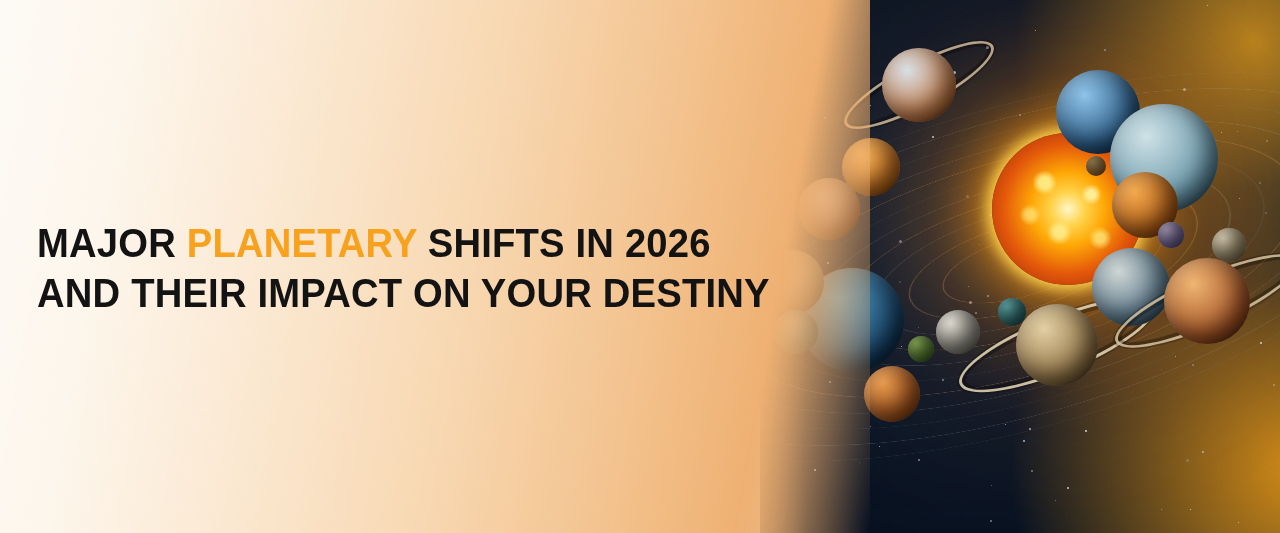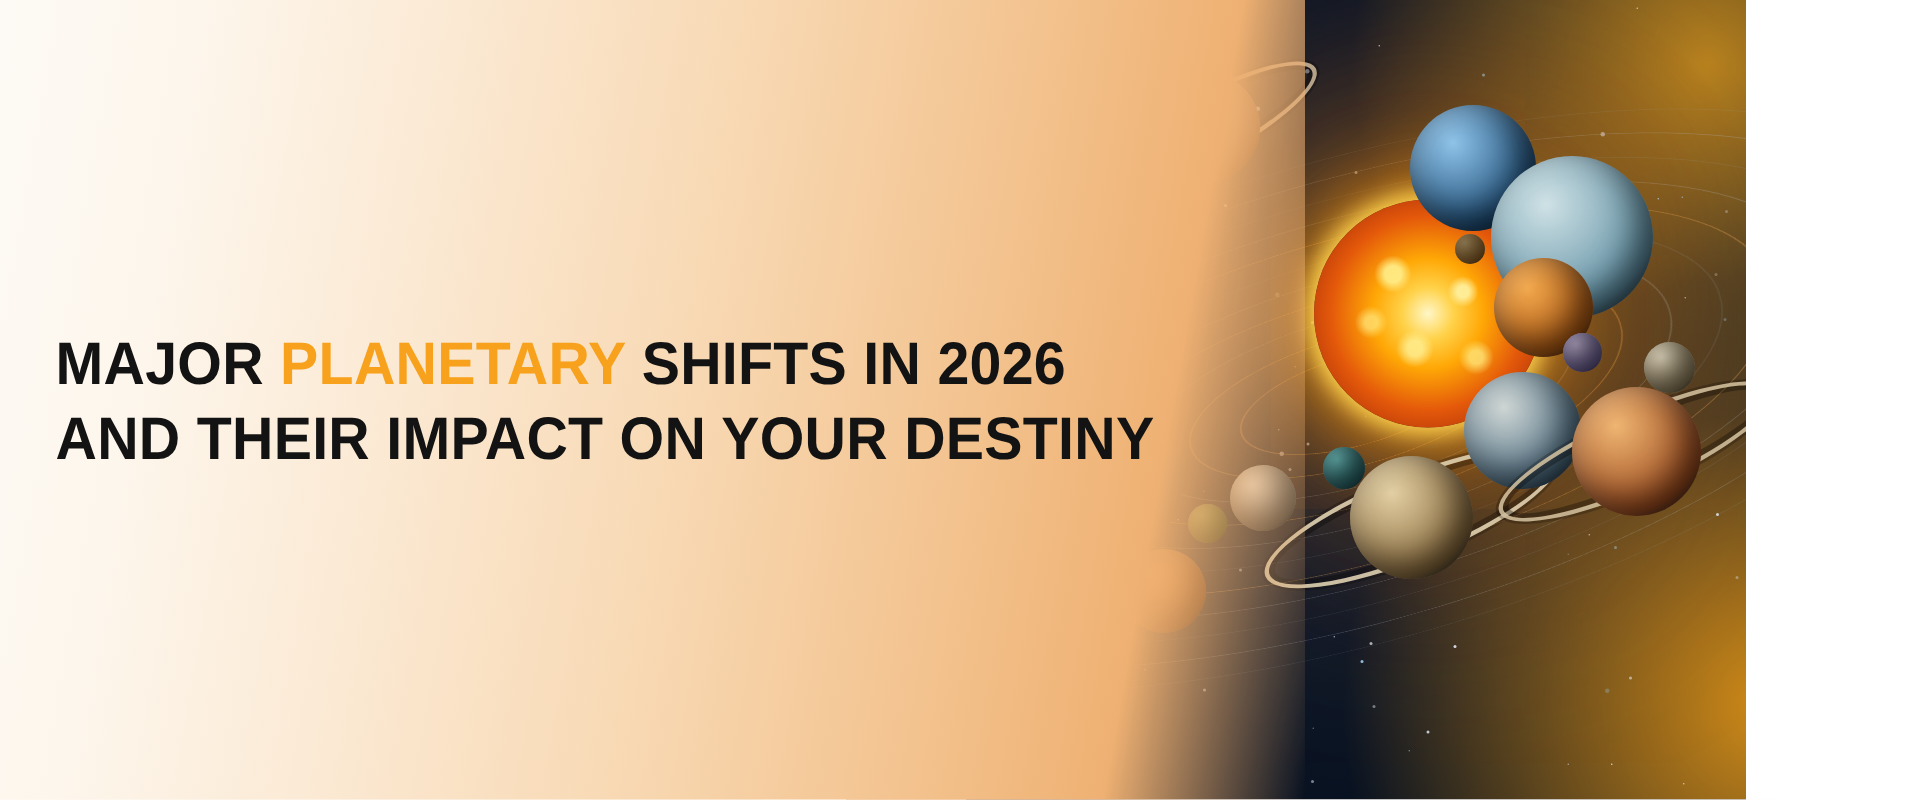--- a/index.html
+++ b/index.html
@@ -6,21 +6,21 @@
   * { margin:0; padding:0; box-sizing:border-box; }
   html,body { background:#ffffff; }
   body {
     font-family:"Liberation Sans", sans-serif;
     width:1280px; height:533px;
     overflow:hidden;
   }
 
   .banner {
     position:relative;
-    width:1164px; height:533px;
+    width:1280px; height:533px;
     overflow:hidden;
     background:#fdf8f2;
   }
 
   
   .art {
     position:absolute;
     top:0; right:0;
     width:520px; height:533px;
     overflow:hidden;

